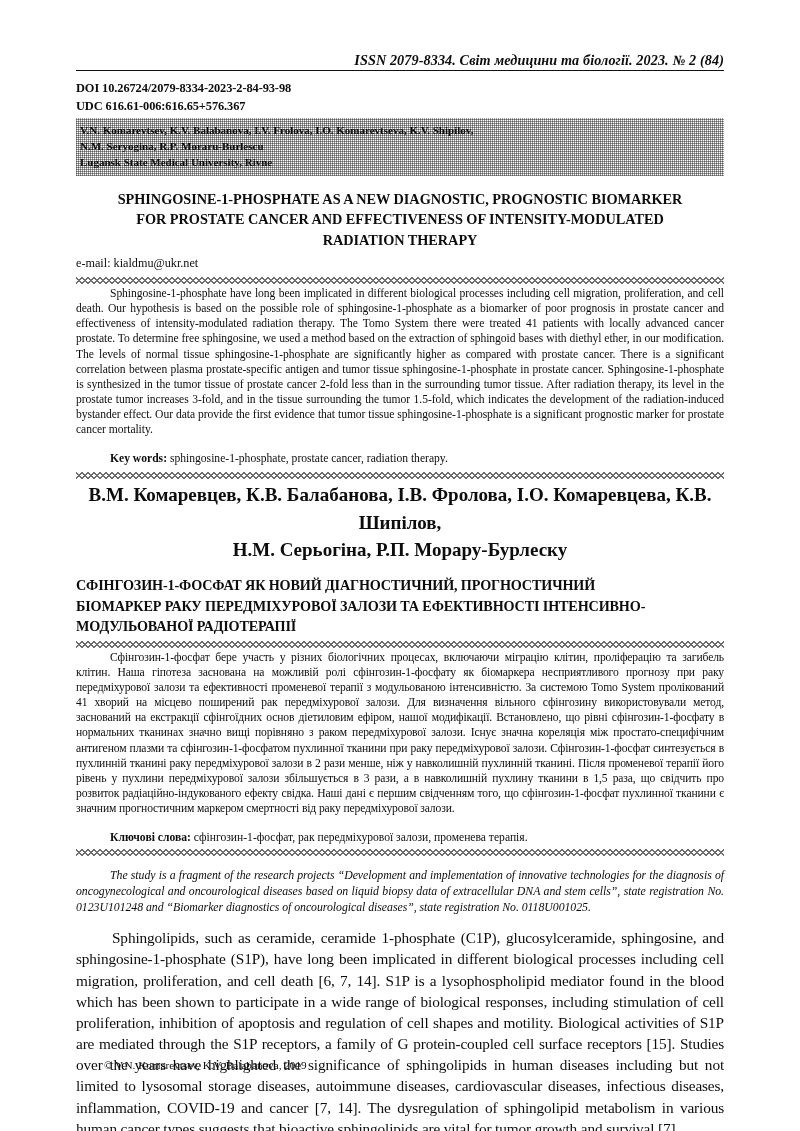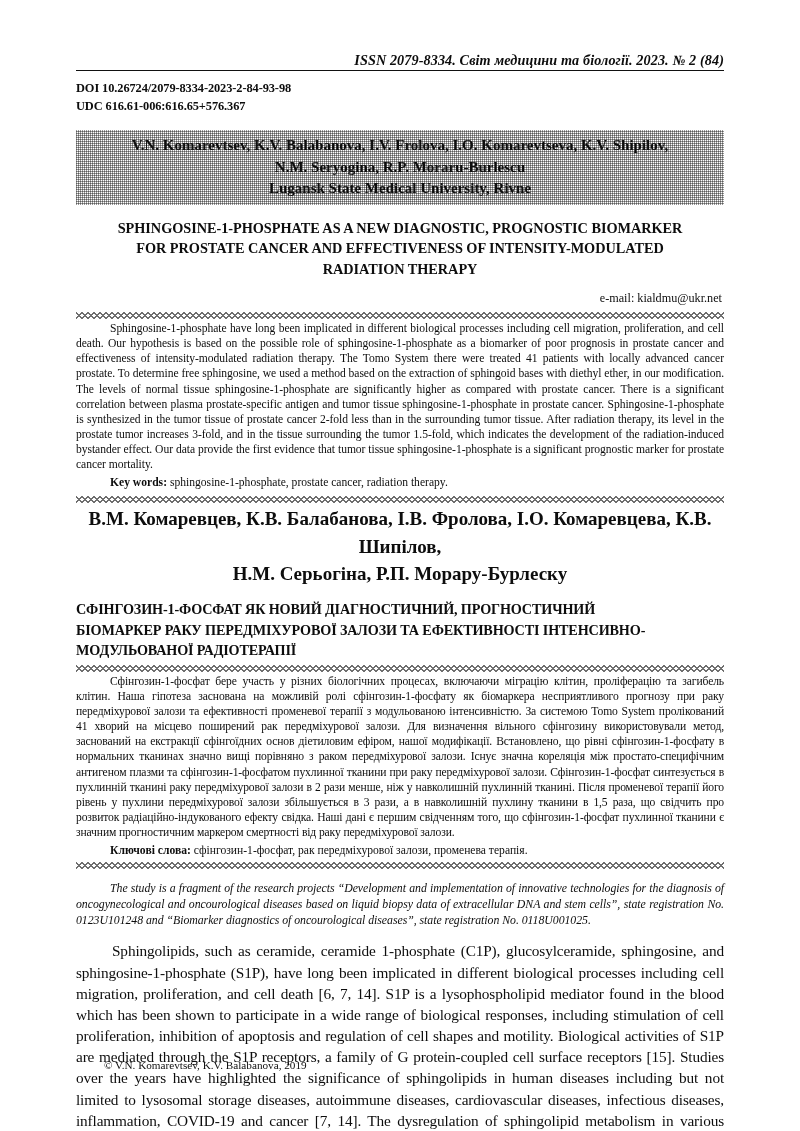--- a/index.html
+++ b/index.html
@@ -50,46 +50,45 @@
   
   .doi-block {
     font-weight: bold;
     font-size: 12.4px;
     line-height: 1.45;
     letter-spacing: -0.1px;
   }
 
   
   .author-box {
-    margin-top: 14px;
+    margin-top: 2px;
     padding: 5px 4px 6px 4px;
-    text-align: center;
-    font-weight: bold;
-    font-size: 15px;
+    font-weight: bold;
+    font-size: 11px;
     line-height: 1.42;
     background-color: #ffffff;
     background-image:
       repeating-linear-gradient(0deg,  rgba(0,0,0,0.40) 0px, rgba(0,0,0,0.40) 1px, rgba(0,0,0,0) 1px, rgba(0,0,0,0) 2px),
       repeating-linear-gradient(90deg, rgba(0,0,0,0.40) 0px, rgba(0,0,0,0.40) 1px, rgba(0,0,0,0) 1px, rgba(0,0,0,0) 2px);
     background-size: 2px 2px, 2px 2px;
   }
   .author-box .line { display: block; }
 
   
   .title-en {
     margin-top: 13px;
     text-align: center;
     font-weight: bold;
     font-size: 14.3px;
     line-height: 1.42;
     letter-spacing: -0.05px;
   }
   .email {
-    margin-top: 12px;
-    text-align: right;
+    margin-top: 6px;
+    text-align: left;
     font-size: 12.2px;
     padding-right: 2px;
   }
 
   
   .zigzag {
     height: 7px;
     margin: 6px 0 2px 0;
     background-repeat: repeat-x;
     background-size: 6px 7px;
@@ -106,21 +105,21 @@
     text-align: justify;
     text-indent: 34px;
     margin: 2px 0 2px 0;
     letter-spacing: -0.06px;
   }
   .abstract.uk { letter-spacing: -0.12px; }
   .keywords {
     font-size: 11.6px;
     line-height: 1.3;
     text-indent: 34px;
-    margin-top: 3px;
+    margin-top: 14px;
   }
   .keywords b { font-weight: bold; }
 
   
   .authors-uk {
     text-align: center;
     font-weight: bold;
     font-size: 19px;
     line-height: 1.45;
   }

